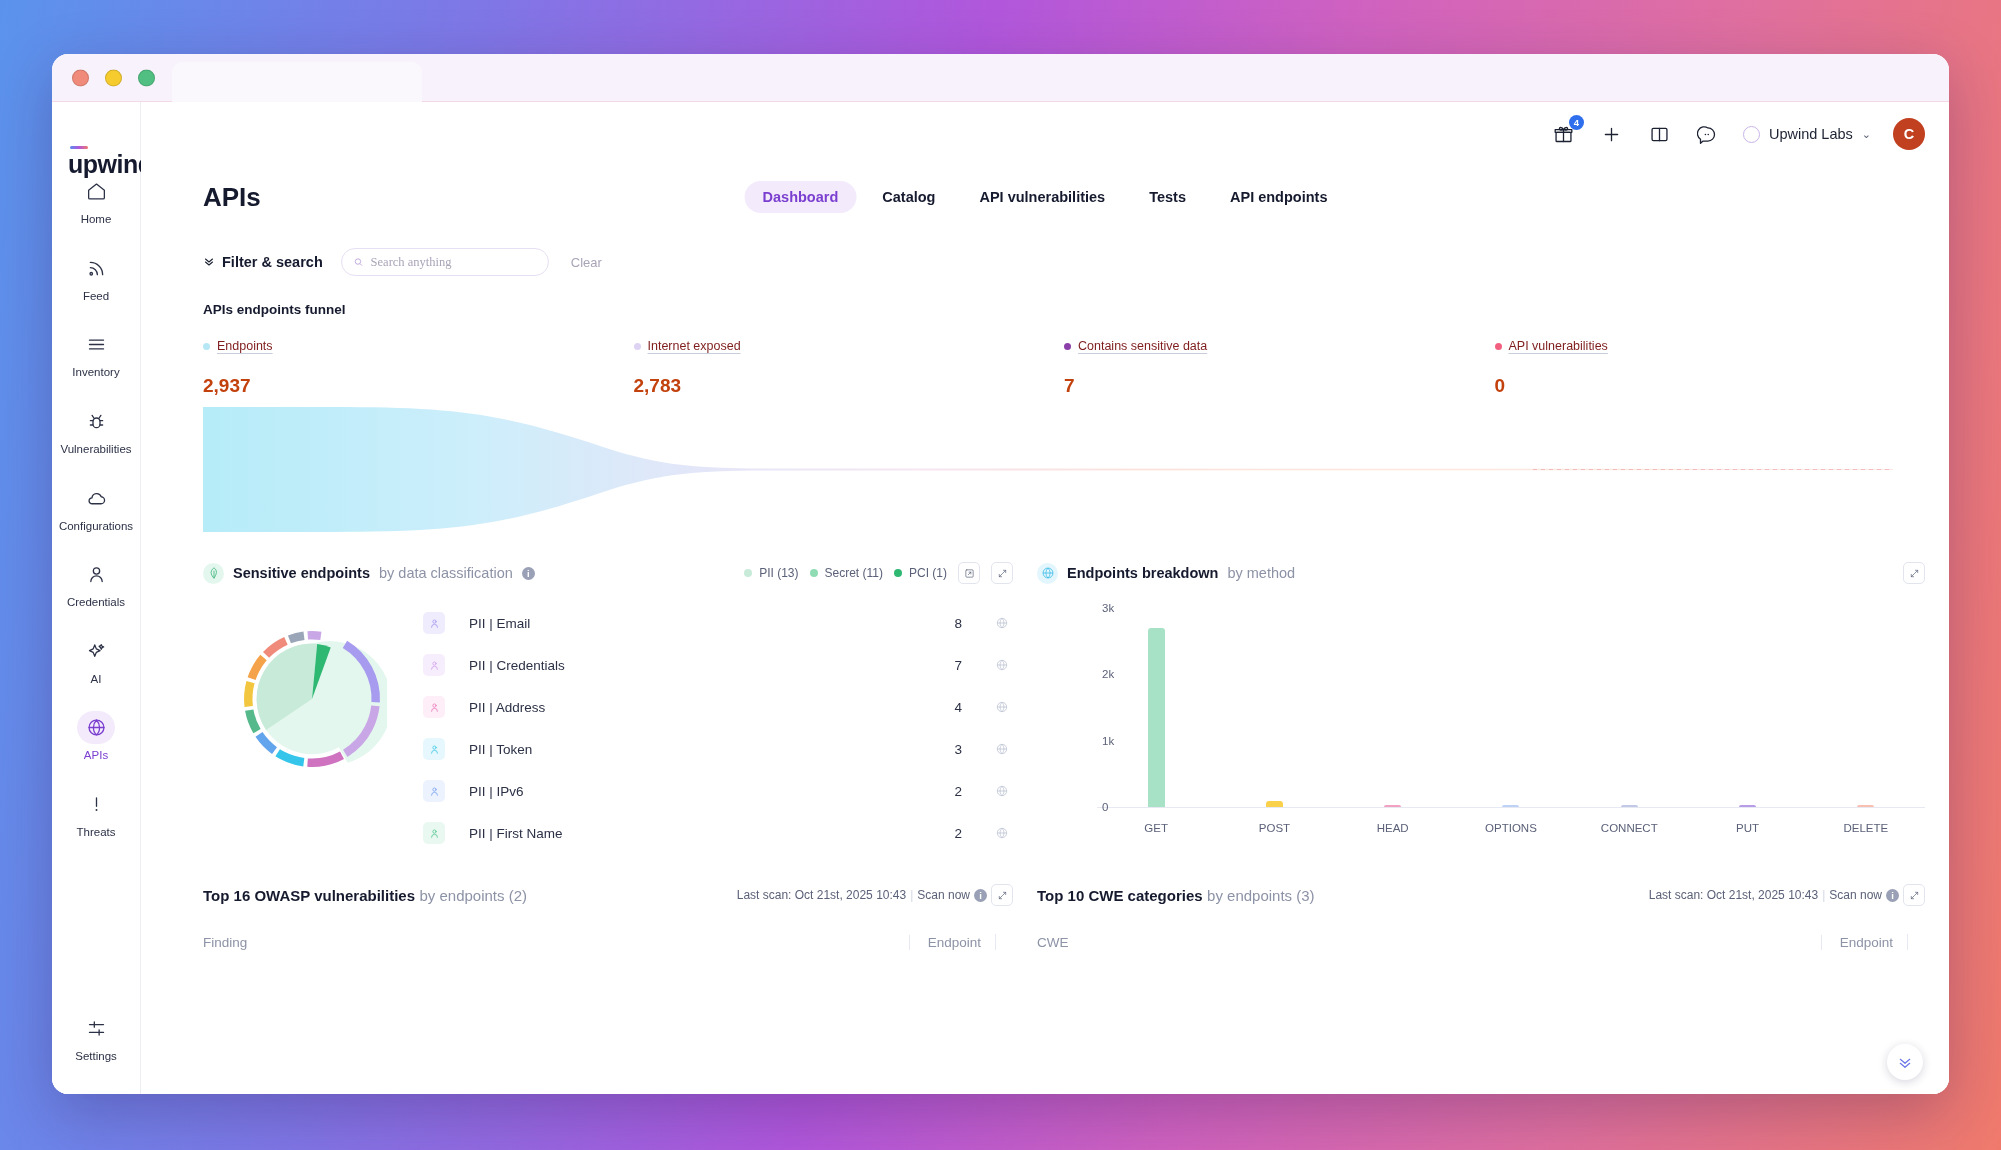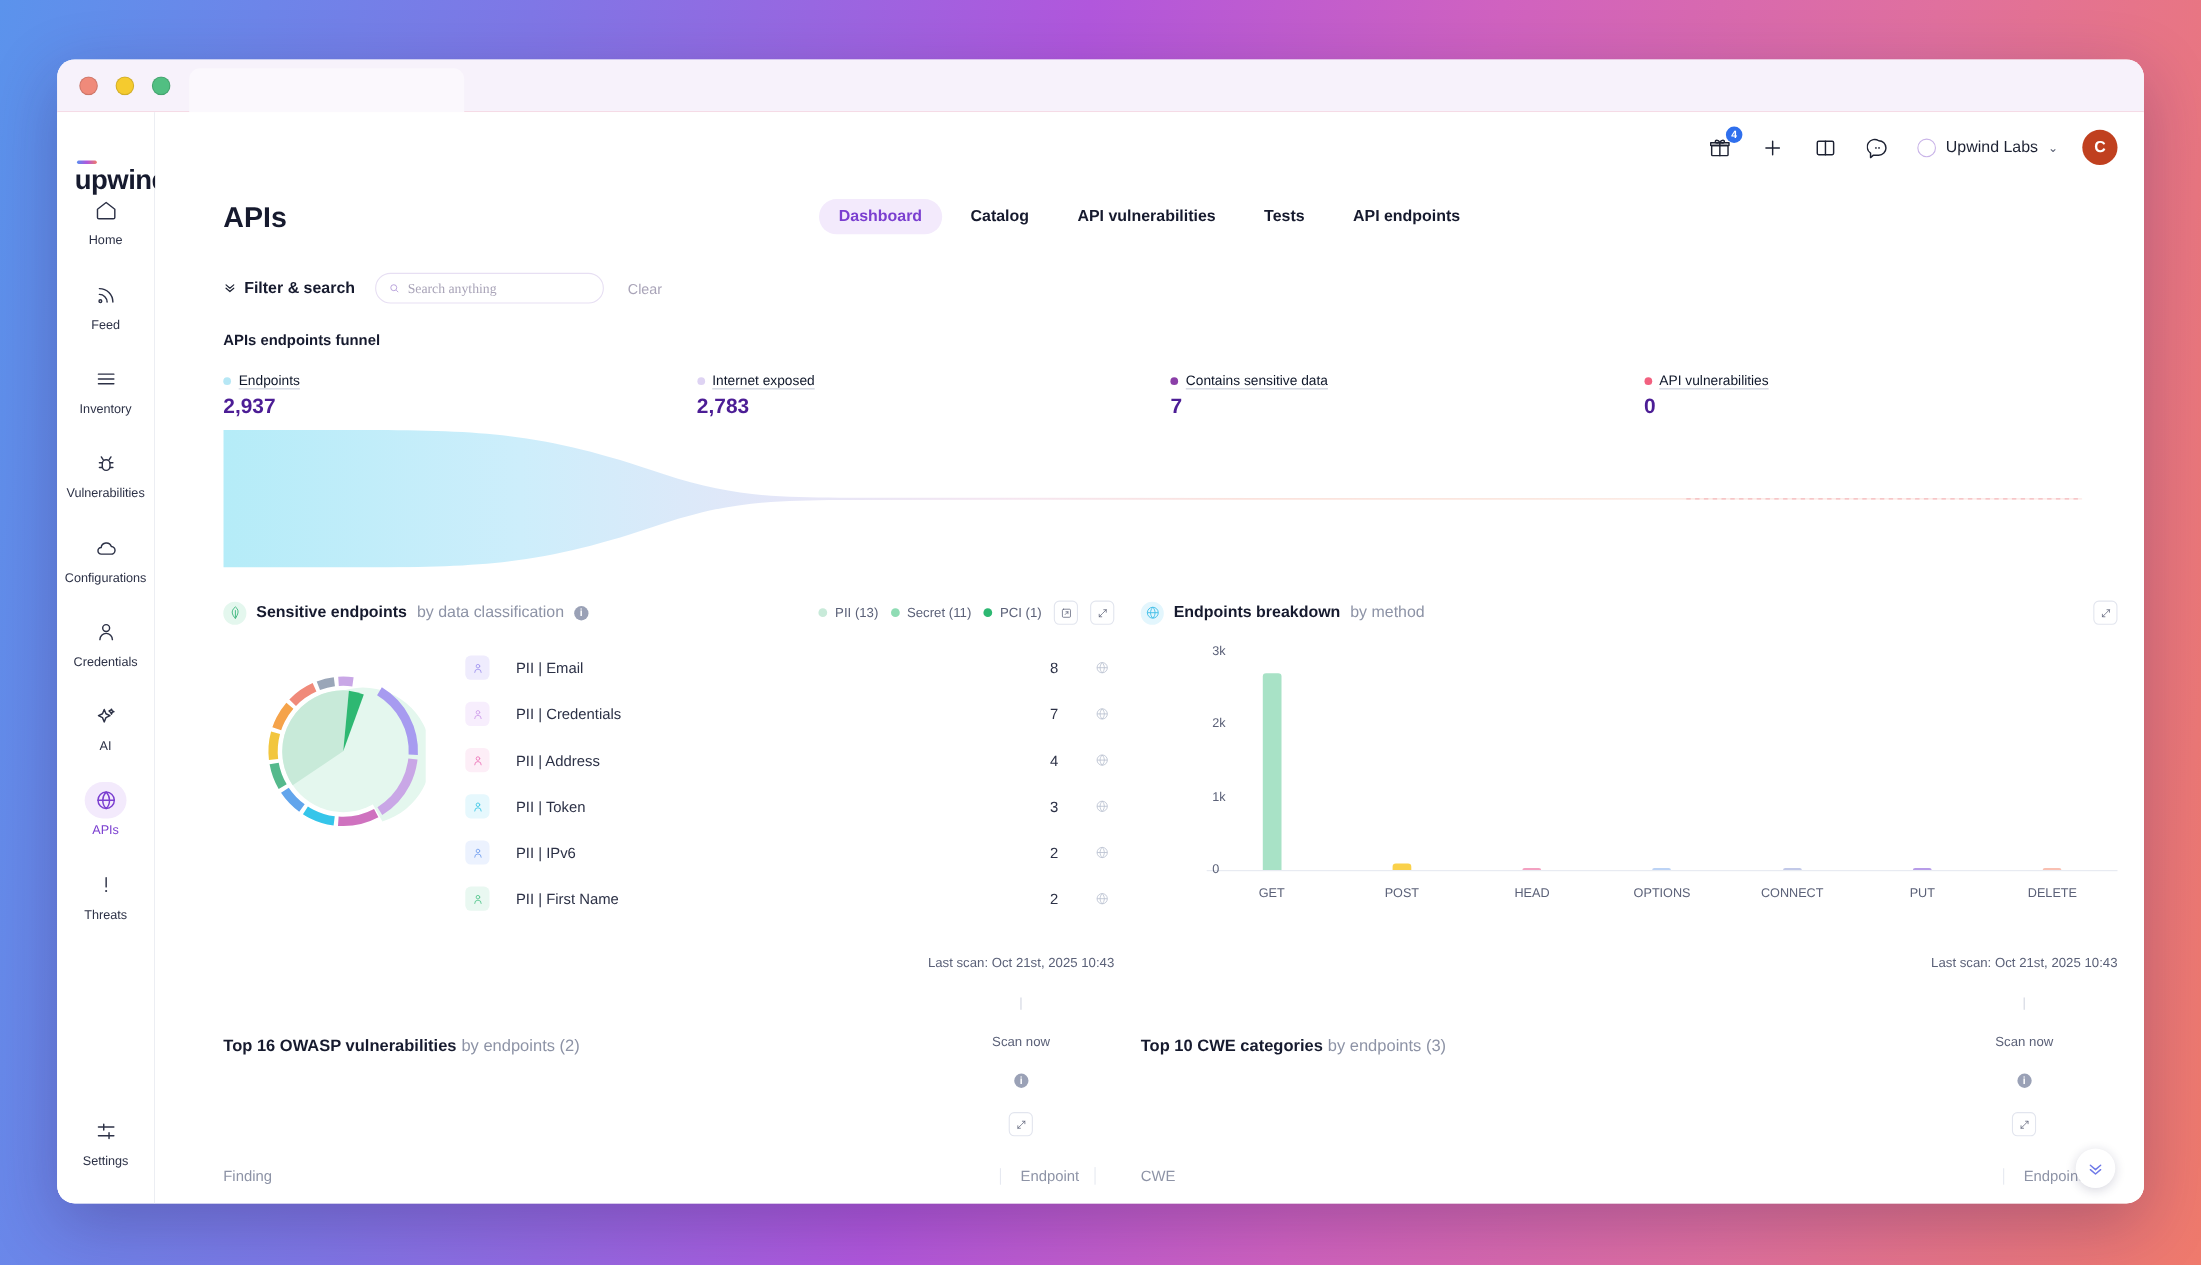--- a/index.html
+++ b/index.html
@@ -109,22 +109,22 @@
   #search-input::placeholder { color:#a9a4b8; }
   #clear-btn { font-size:13px; color:#a9a4b8; cursor:pointer; margin-left:4px;}
 
   
   #funnel-sec { padding:26px 24px 0 62px; }
   #funnel-title { font-size:13.5px; font-weight:700; color:#161a2e; }
   #funnel-stats { display:flex; margin-top:22px; }
   .fstat { flex:1 1 0; }
   .fstat-top { display:flex; align-items:center; gap:7px; }
   .fdot { width:7px; height:7px; border-radius:50%; }
-  .fstat-label { font-size:12.5px; color:#0f172a; text-decoration:underline; text-decoration-color:#c8cdda; text-underline-offset:3px; cursor:pointer;}
-  .fstat-val { font-size:19px; font-weight:700; color:#4c1d95; margin-top:6px; }
+  .fstat-label { font-size:12.5px; color:#7f1d1d; text-decoration:underline; text-decoration-color:#c8cdda; text-underline-offset:3px; cursor:pointer;}
+  .fstat-val { font-size:19px; font-weight:700; color:#c2410c; margin-top:22px; }
   #funnel-graphic { margin-top:10px; height:125px; width:1690px; position:relative; }
   #funnel-graphic svg { width:100%; height:100%; display:block; }
 
   
   #cards { display:flex; padding:28px 24px 0 62px; gap:24px;}
   .card { position:relative; }
   #card-sensitive { width:810px; flex:0 0 810px; }
   #card-breakdown { flex:1; }
   .card-head { display:flex; align-items:center; gap:9px; height:26px;}
   .card-badge { width:21px;height:21px;border-radius:50%;display:flex;align-items:center;justify-content:center;}
@@ -161,21 +161,21 @@
   #xlabels { display:flex; margin-left:26px; margin-top:14px; }
   .xlabel { flex:1 1 0; text-align:center; font-size:11.5px; color:#5b6178; }
 
   
   #tables { display:flex; padding:30px 24px 0 62px; gap:24px; }
   #tbl-owasp { width:810px; flex:0 0 810px; }
   #tbl-cwe { flex:1; }
   .tbl-head { display:flex; align-items:center; }
   .tbl-title { font-size:15px; font-weight:700; color:#161a2e; }
   .tbl-sub { font-size:15px; font-weight:400; color:#8d93a6; }
-  .tbl-right { margin-left:auto; display:flex; align-items:center; gap:22px; font-size:12px; color:#5b6178;flex-direction:column;}
+  .tbl-right { margin-left:auto; display:flex; align-items:center; gap:4px; font-size:12px; color:#5b6178;}
   .scan-sep { color:#d3d7e2; }
   .scan-now { cursor:pointer; }
   .col-head { display:flex; align-items:center; margin-top:28px; font-size:13.5px; color:#8d93a6; }
   .col-endpoint { margin-left:auto; padding-left:18px; border-left:1px solid #e6e9f1; }
   .col-tail { width:18px; border-left:1px solid #e6e9f1; height:16px; margin-left:14px;}
 
   #scroll-fab {
     position:absolute; right:26px; bottom:14px;
     width:36px;height:36px;border-radius:50%;background:#fff;
     box-shadow:0 2px 10px rgba(30,30,70,.18);

